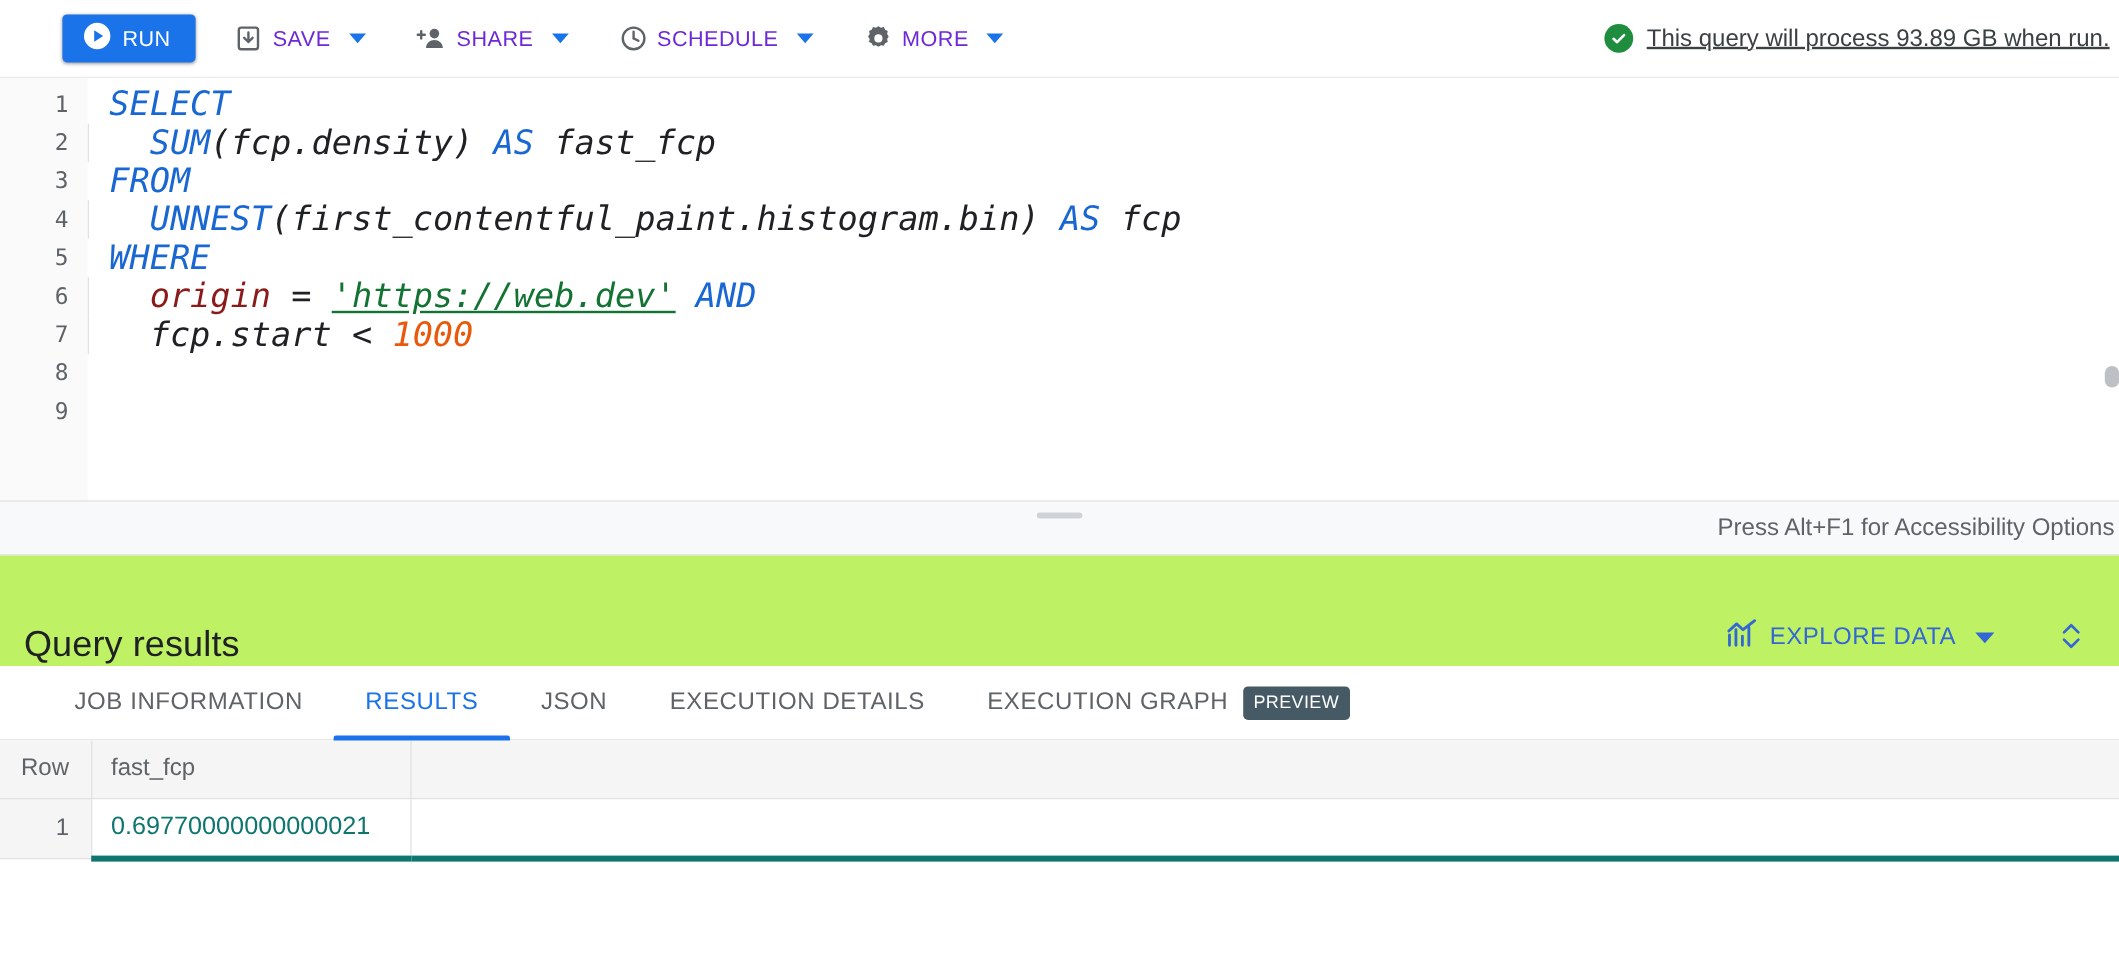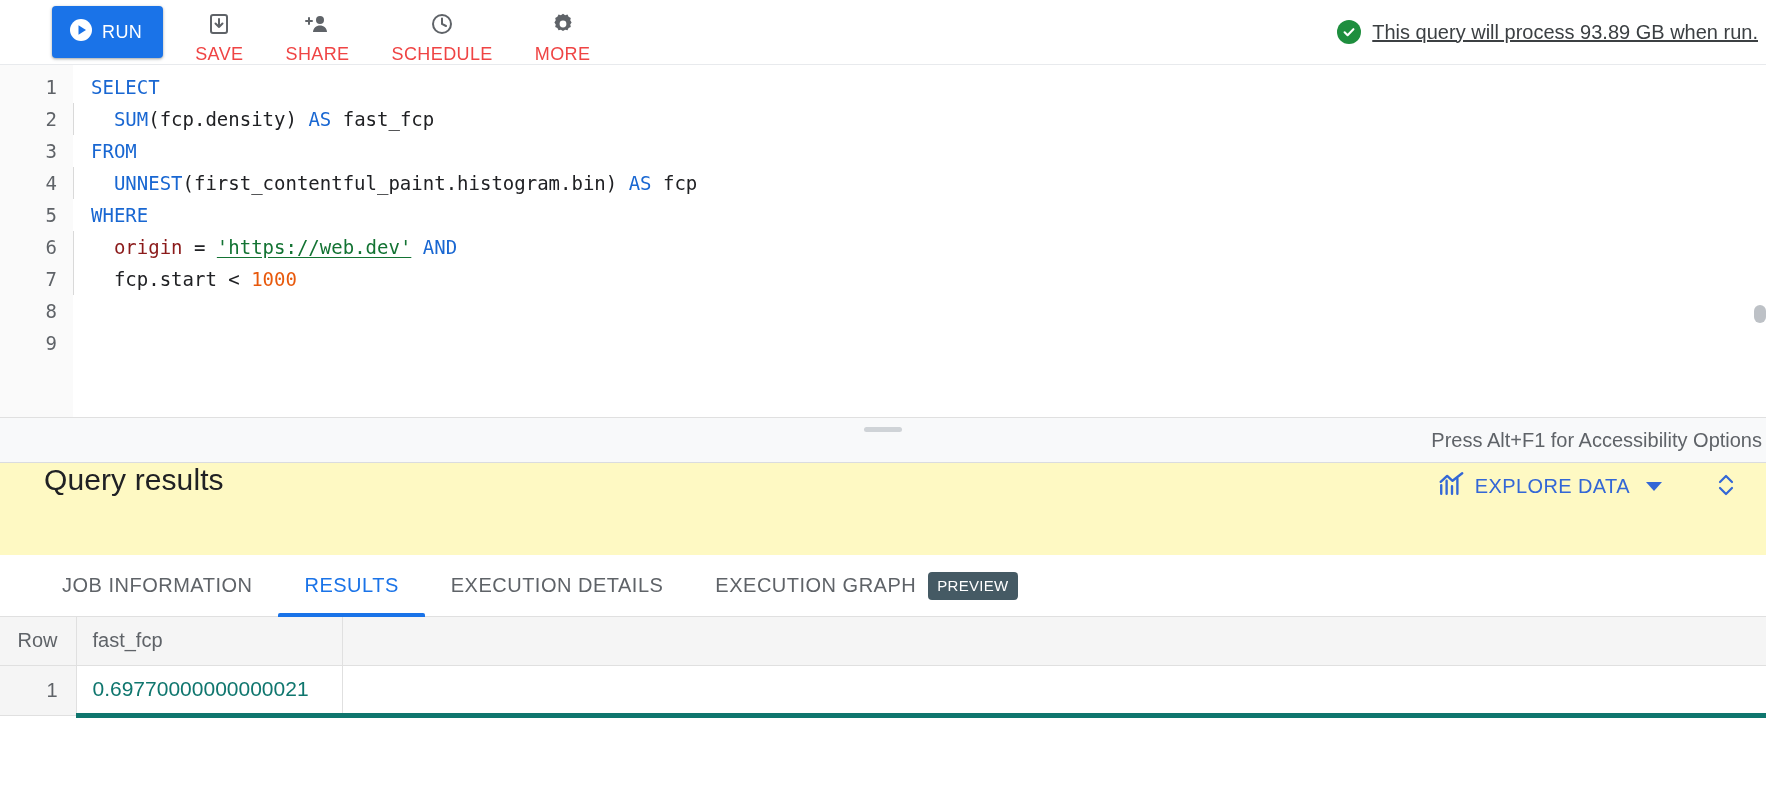--- a/index.html
+++ b/index.html
@@ -17,33 +17,32 @@
     height: 65px; min-height: 65px;
     background: #fff;
     display: flex; align-items: center;
     padding-left: 52px;
     position: relative;
     border-bottom: 1px solid #e8eaed;
   }
   .run-btn {
     display: flex; align-items: center; gap: 9px;
     background: #1a73e8; color: #fff;
-    height: 52px; padding: 0 21px 0 17px;
+    height: 40px; padding: 0 21px 0 17px;
     border-radius: 4px; border: none; cursor: pointer;
     font-size: 18px; font-weight: 500; letter-spacing: .4px;
     box-shadow: 0 1px 2px rgba(60,64,67,.3), 0 1px 3px 1px rgba(60,64,67,.15);
   }
   .tb-item {
     display: flex; align-items: center; gap: 8px;
     height: 40px; padding: 0 10px; margin-left: 22px;
-    color: #ef4444; cursor: pointer;
+    color: #6d28d9; cursor: pointer;
     font-size: 18px; font-weight: 500; letter-spacing: .4px;
     border-radius: 4px; background: none; border: none;
     white-space: nowrap;
-    flex-direction: column;
   }
   .tb-item .ic { color: #5f6368; display: flex; align-items: center; }
   .caret {
     width: 0; height: 0;
     border-left: 7px solid transparent;
     border-right: 7px solid transparent;
     border-top: 8px solid #1a73e8;
     margin-left: 7px; flex: 0 0 auto;
   }
   .validation {
@@ -72,22 +71,23 @@
   .gutter .ln {
     height: 32px; line-height: 32px;
     padding-right: 16px;
     font-family: "DejaVu Sans Mono", monospace;
     font-size: 19px; color: #5f6368;
   }
   .code {
     flex: 1; position: relative;
     padding-top: 6px;
     font-family: "DejaVu Sans Mono", monospace;
-    font-size: 19px;
+    font-size: 28px;
     overflow: hidden;
+    font-style: italic;
   }
   .code .cl {
     height: 32px; line-height: 32px;
     white-space: pre;
     padding-left: 18px;
     position: relative;
   }
   
   .code .cl.ind::before {
     content: ""; position: absolute; left: 0; top: 0;
@@ -118,22 +118,22 @@
     cursor: row-resize;
   }
   .a11y {
     position: absolute; right: 4px; top: 50%; transform: translateY(-50%);
     font-size: 20px; color: #5f6368; white-space: nowrap;
   }
 
   
   .res-head {
     height: 92px; min-height: 92px;
-    display: flex; align-items: flex-start;
-    padding: 0 18px 0 44px; background: #fef9c3;
+    display: flex; align-items: flex-end;
+    padding: 0 18px 0 20px; background: #bef264;
     position: relative;
   }
   .res-title { font-size: 30px; color: #202124; font-weight: 400; letter-spacing: .1px; }
   .res-actions { margin-left: auto; display: flex; align-items: center; gap: 4px; }
   .res-btn {
     display: flex; align-items: center; gap: 9px;
     color: #3367d6; font-size: 20px; font-weight: 500; letter-spacing: .4px;
     padding: 8px 12px; border-radius: 4px; cursor: pointer;
     background: none; border: none; white-space: nowrap;
   }
@@ -321,20 +321,23 @@
   </div>
 
   <div class="tabs">
       <button class="tab">
         <span>JOB INFORMATION</span>
       </button>
       <button class="tab active">
         <span>RESULTS</span>
       </button>
       <button class="tab">
+        <span>JSON</span>
+      </button>
+      <button class="tab">
         <span>EXECUTION DETAILS</span>
       </button>
       <button class="tab">
         <span>EXECUTION GRAPH</span>
         <span class="badge">PREVIEW</span>
       </button>
     </div>
 
   <div class="tbl">
     <table>

